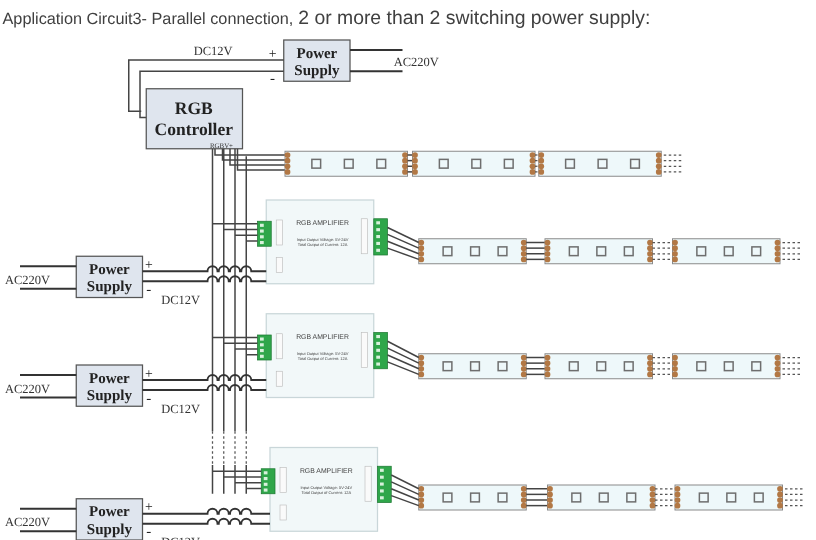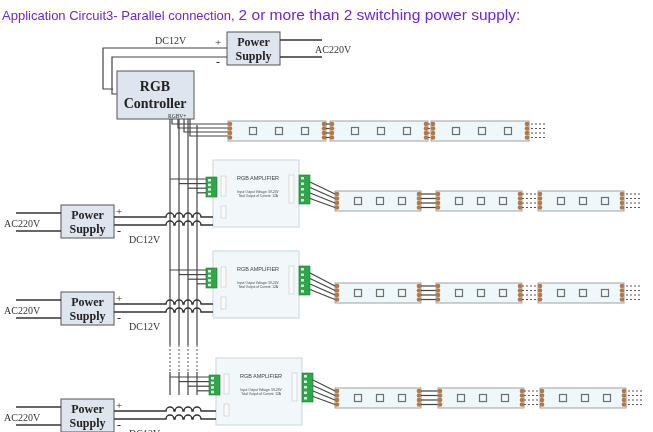--- a/index.html
+++ b/index.html
@@ -1,17 +1,17 @@
 <!DOCTYPE html>
 <html><head>
 <meta charset="utf-8">
 <style>
   html, body { margin: 0; padding: 0; background: #ffffff; }
   body { width: 653px; height: 432px; position: relative; overflow: hidden; font-family: "Liberation Sans", sans-serif; }
-  #title { position: absolute; left: 2px; top: 6px; font-family: "Liberation Sans", sans-serif; font-size: 14px; color: #6d28d9; white-space: nowrap; }
+  #title { position: absolute; left: 2px; top: 6px; font-family: "Liberation Sans", sans-serif; font-size: 14px; color: #404040; white-space: nowrap; }
   #title .small { font-size: 13px; }
   #title .big { font-size: 15.5px; }
   svg#diagram { position: absolute; left: 0; top: 0; }
   .serif { font-family: "Liberation Serif", serif; }
   .box-label { font-family: "Liberation Serif", serif; font-weight: bold; fill: #222; }
   .wire { stroke: #333; stroke-width: 1.5; fill: none; }
   .wire-thin { stroke: #444; stroke-width: 1.2; fill: none; }
   .dash { stroke: #555; stroke-width: 1; stroke-dasharray: 2 2; fill: none; }
   .strip { fill: #eef8fa; stroke: #8a8a8a; stroke-width: 0.8; }
   .led { fill: #eef8fa; stroke: #6e6e6e; stroke-width: 1.2; }

